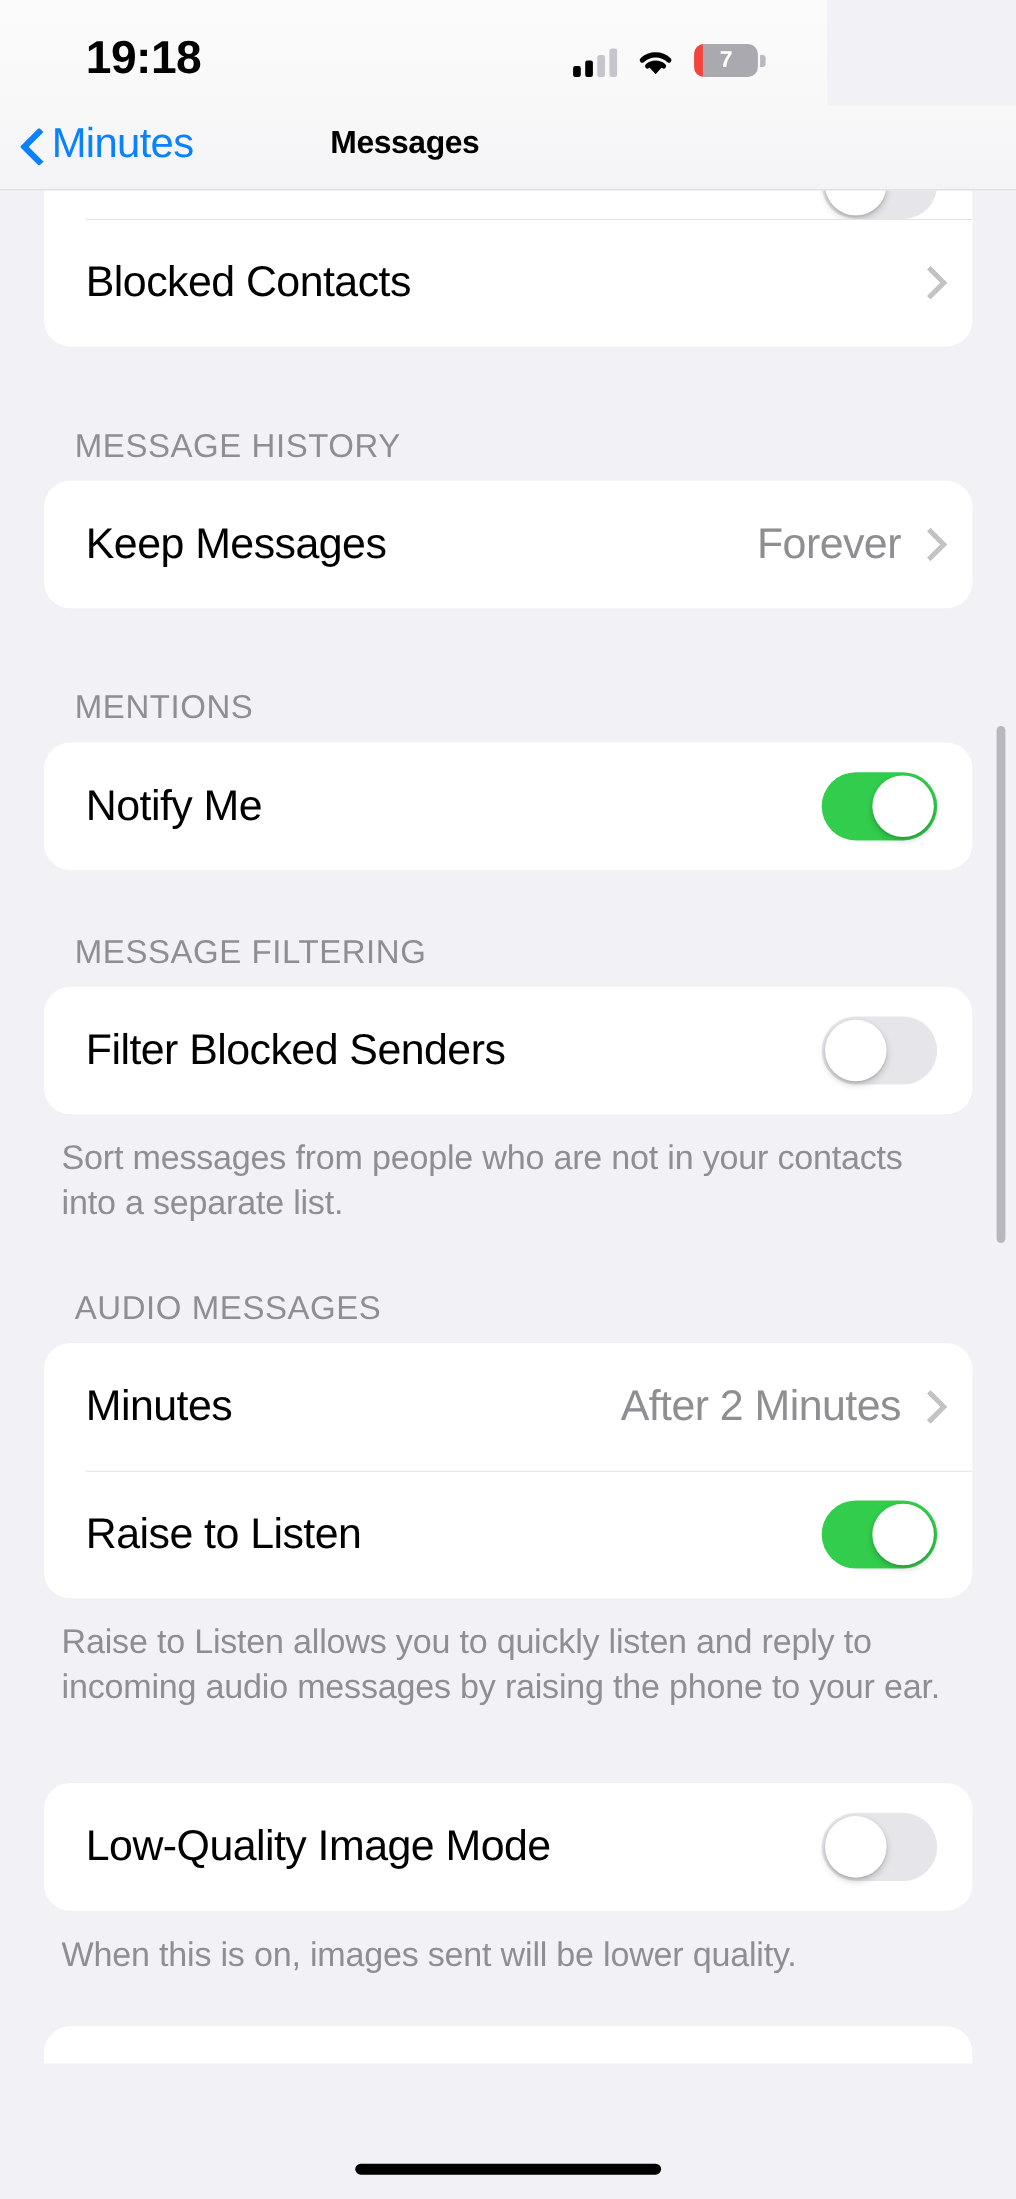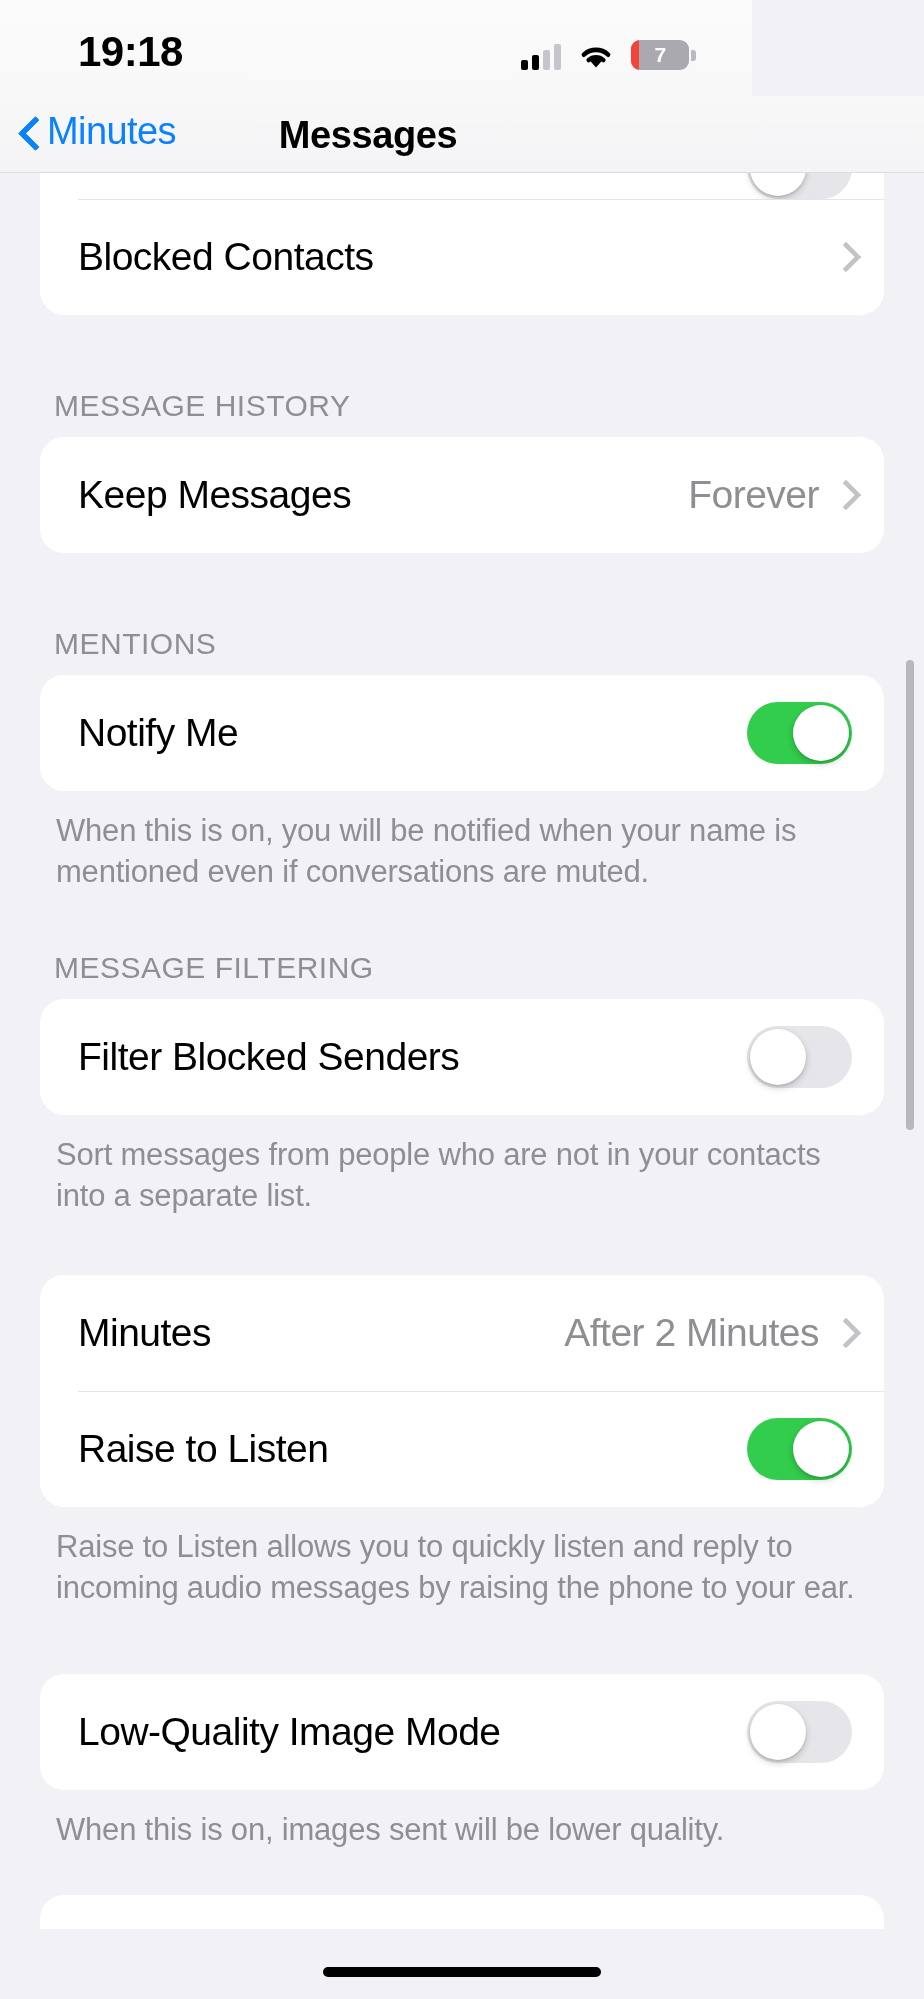--- a/index.html
+++ b/index.html
@@ -58,21 +58,21 @@
   .chev-back{ width:22px; height:34px; position:relative; }
   .chev-back:before{
     content:""; position:absolute; left:5px; top:6px;
     width:19px; height:19px;
     border-left:6px solid #0a82ff; border-bottom:6px solid #0a82ff;
     transform:rotate(45deg); border-radius:2px;
   }
   .nav-back-label{ font-size:38px; color:#0a82ff; letter-spacing:-0.6px; }
   .nav-title{
     position:absolute; left:0; top:18px; width:736px; text-align:center;
-    font-size:38px; font-weight:700; color:#000; letter-spacing:-0.4px;
+    font-size:29px; font-weight:700; color:#000; letter-spacing:-0.4px;
   }
 
   
   .content{
     position:absolute; top:173px; left:0; width:924px; height:1826px;
     background:#f2f1f6; overflow:hidden;
   }
 
   .card{
     background:#ffffff; border-radius:24px;
@@ -115,21 +115,21 @@
     position:absolute; top:3px; width:56px; height:56px; border-radius:50%;
     background:#fff; box-shadow:0 3px 7px rgba(0,0,0,.20), 0 1px 2px rgba(0,0,0,.12);
   }
   .toggle.on{ background:#32cd4c; }
   .toggle.on .knob{ right:3px; }
   .toggle.off{ background:#e6e6ea; }
   .toggle.off .knob{ left:3px; }
 
   .group-header{
     font-size:30px; color:#8e8e93; letter-spacing:0.5px;
-    padding:0 0 14px 54px; text-transform:uppercase;
+    padding:0 0 14px 68px; text-transform:uppercase;
   }
   .footer-note{
     font-size:31px; color:#8e8e93; line-height:1.32;
     padding:20px 56px 0 56px; letter-spacing:-0.2px;
   } .sp-44{ height:44px; }
   .sp-58{ height:58px; } .sp-66{ height:66px; } .sp-74{ height:74px; }
 
   
   .clipped-top{
     margin:0 40px; background:#fff; height:26px;
@@ -228,39 +228,39 @@
   <div class="card">
     <div class="row">
       <span class="row-label">Notify Me</span>
       <span class="row-right">
         <span class="toggle on">
             <span class="knob"></span>
           </span>
       </span>
     </div>
   </div>
-  <div class="footer-note">When this is on, you will be notified when your name is mentioned even if conversations are muted.</div>
 
   <div class="sp-58"></div>
 
   <div class="group-header">MESSAGE FILTERING</div>
   <div class="card">
     <div class="row">
       <span class="row-label">Filter Blocked Senders</span>
       <span class="row-right">
         <span class="toggle off">
             <span class="knob"></span>
           </span>
       </span>
     </div>
   </div>
   <div class="footer-note">Sort messages from people who are not in your contacts into a separate list.</div>
 
   <div class="sp-58"></div>
 
+  <div class="group-header">AUDIO MESSAGES</div>
   <div class="card">
     <div class="row">
       <span class="row-label">Minutes</span>
       <span class="row-right">
         <span class="row-value">After 2 Minutes</span>
         <span class="chev"></span>
       </span>
     </div>
     <div class="row">
       <span class="sep"></span>

